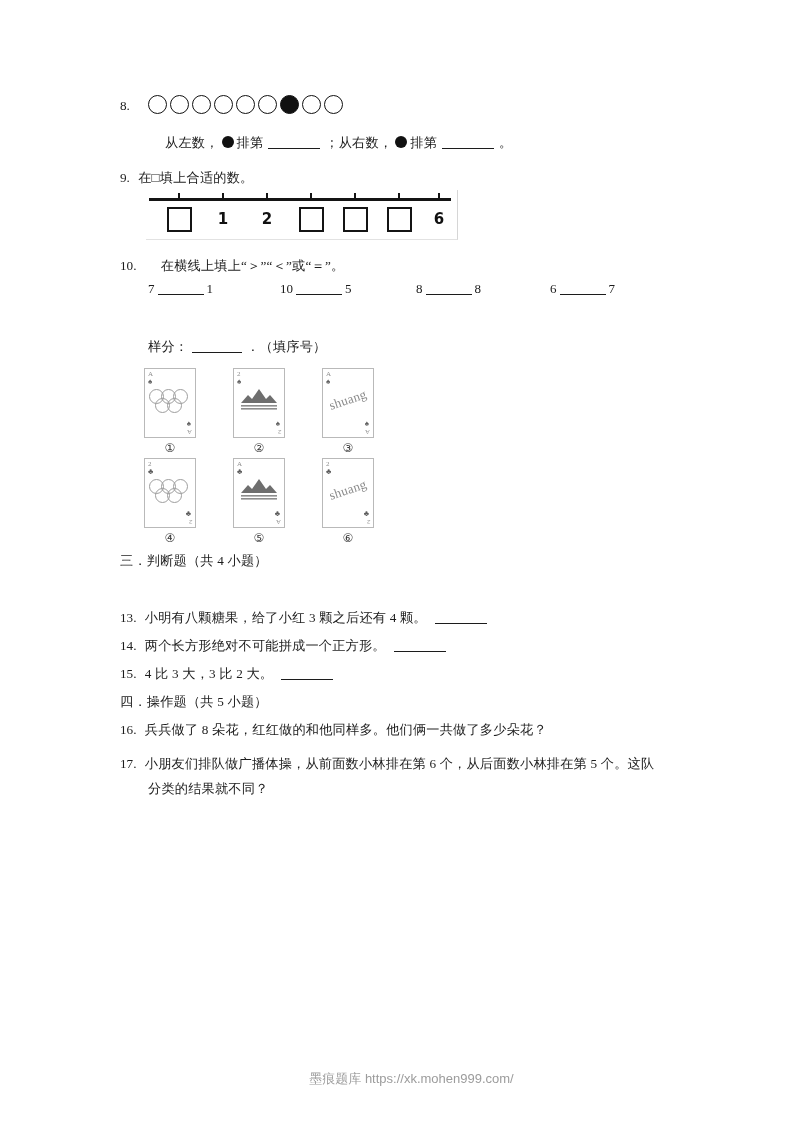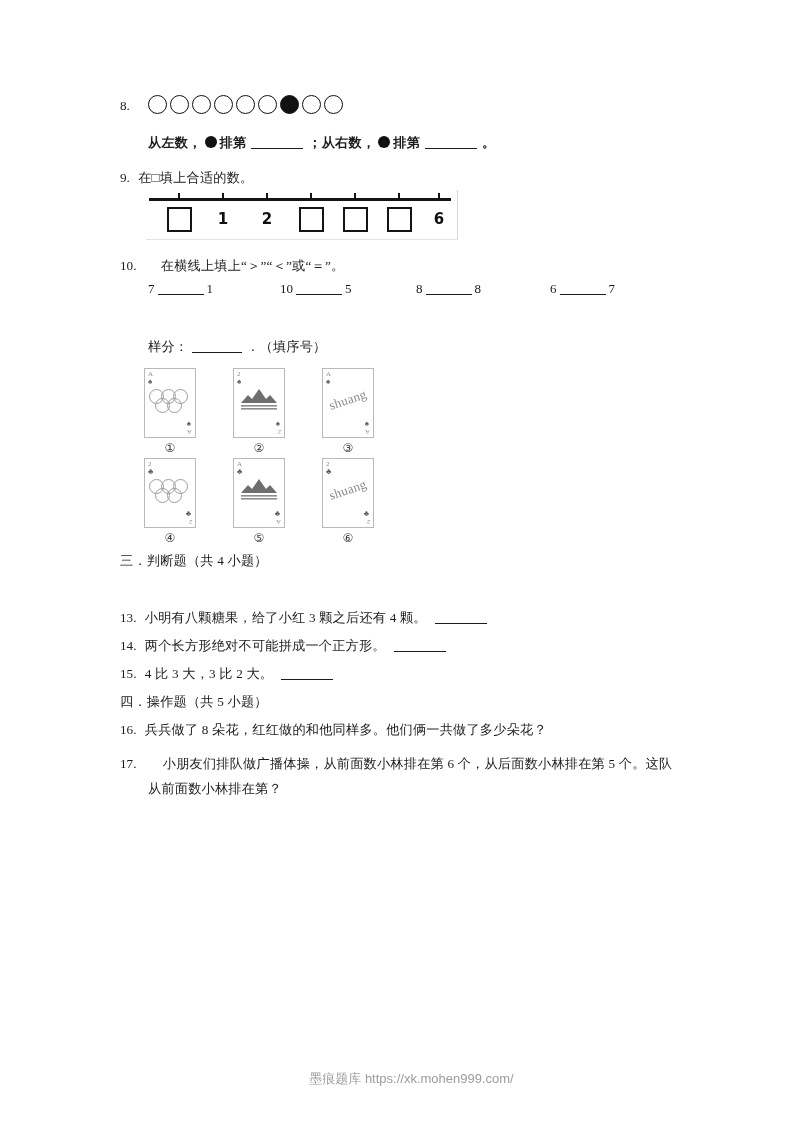--- a/index.html
+++ b/index.html
@@ -258,21 +258,21 @@
     <div class="circ"></div>
     <div class="circ"></div>
     <div class="circ"></div>
     <div class="circ"></div>
     <div class="circ"></div>
     <div class="circ filled"></div>
     <div class="circ"></div>
     <div class="circ"></div>
   </div>
 
-  <div class="q" style="left:148px; top:133px;font-weight:bold;">
+  <div class="q" style="left:165px; top:133px;">
     <span class="qtext">从左数，</span><span class="dot-inline"></span><span class="qtext">排第</span><span class="blank" style="width:52px; margin:0 5px;"></span><span class="qtext">；从右数，</span><span class="dot-inline"></span><span class="qtext">排第</span><span class="blank" style="width:52px; margin:0 5px;"></span><span class="qtext">。</span>
   </div>
 
   <div class="q" style="left:120px; top:168px;">
     <span class="qnum">9.</span>
     <span class="qtext" style="margin-left:5px;">在□填上合适的数。</span>
   </div>
 
   <div class="numline-fig">
     <div class="numline-axis"></div>
@@ -460,24 +460,24 @@
     <span class="qtext">四．操作题（共 5 小题）</span>
   </div>
 
   <div class="q" style="left:120px; top:720px;">
     <span class="qnum">16.</span>
     <span class="qtext" style="margin-left:5px;">兵兵做了 8 朵花，红红做的和他同样多。他们俩一共做了多少朵花？</span>
   </div>
 
   <div class="q" style="left:120px; top:754px;">
     <span class="qnum">17.</span>
-    <span class="qtext" style="margin-left:23px;">小朋友们排队做广播体操，从前面数小林排在第 6 个，从后面数小林排在第 5 个。这队</span>
+    <span class="qtext" style="margin-left:5px;">小朋友们排队做广播体操，从前面数小林排在第 6 个，从后面数小林排在第 5 个。这队</span>
   </div>
   <div class="q" style="left:148px; top:779px;">
-    <span class="qtext">从前面数小林排在第？</span>
+    <span class="qtext">分类的结果就不同？</span>
   </div>
 
 
   <div class="footer">
     <span>墨痕题库 https://xk.mohen999.com/</span>
   </div>
 
 </div>
 
 </body></html>

